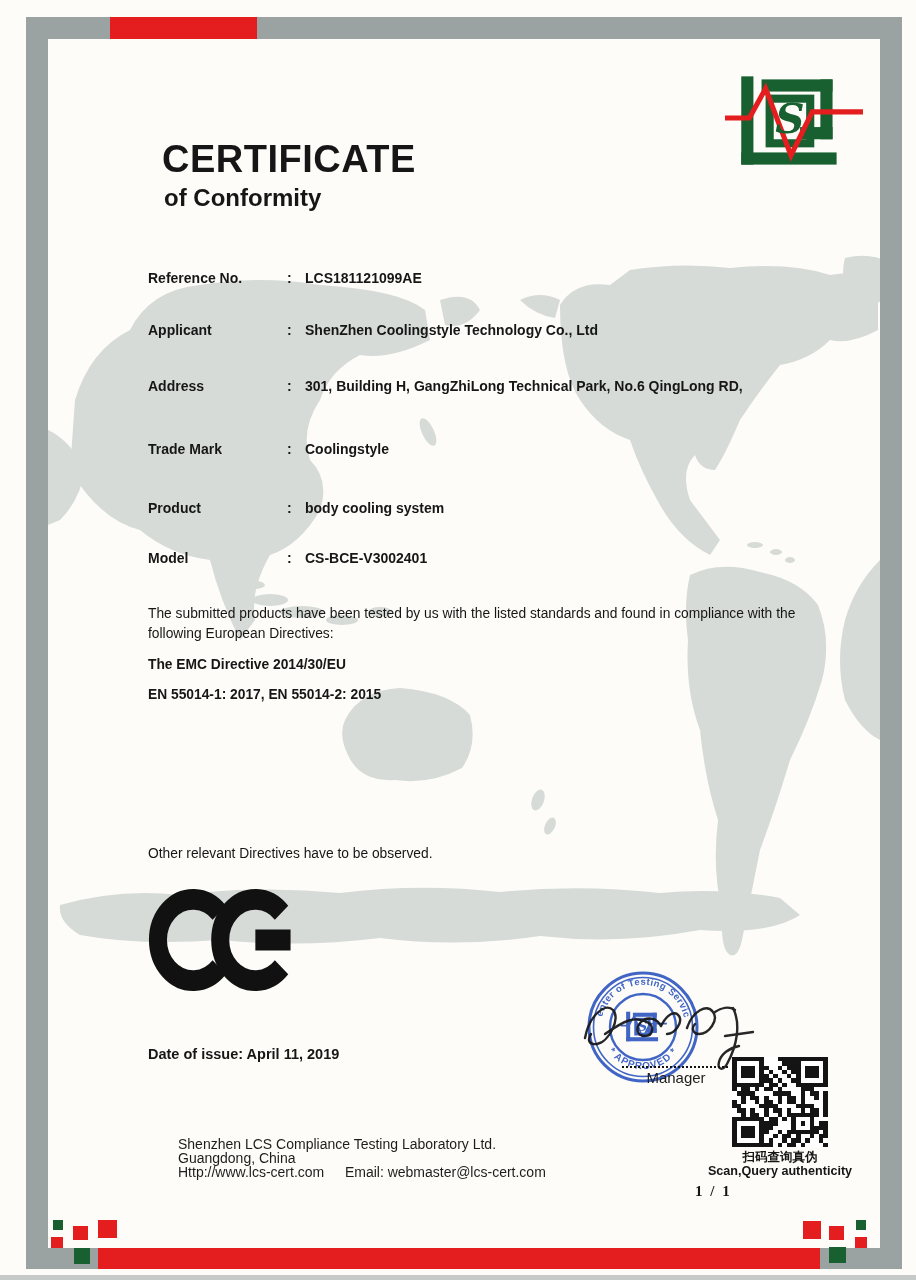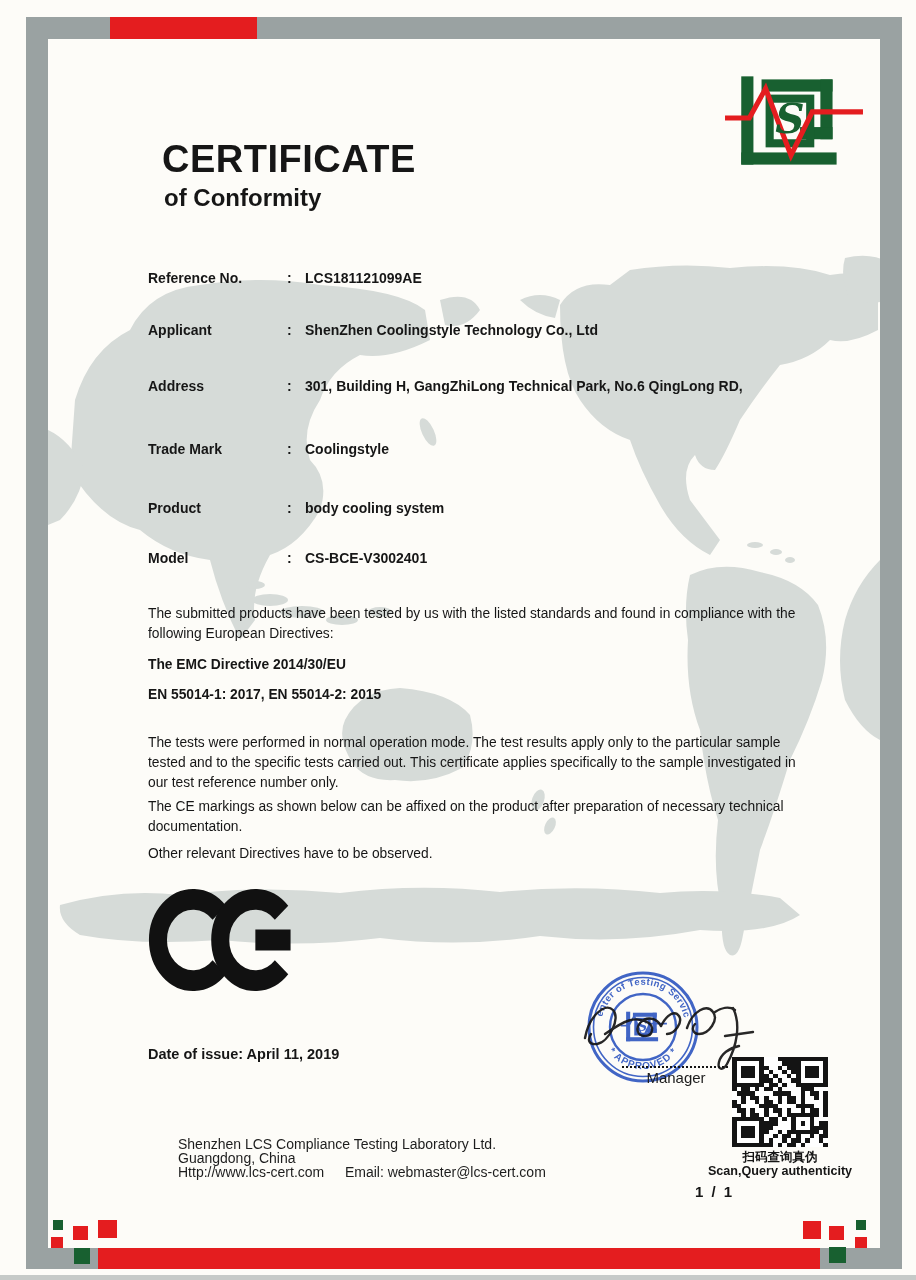--- a/index.html
+++ b/index.html
@@ -61,21 +61,21 @@
   
   #qr-code{left:732px;top:1057px;width:96px;height:90px;background:#fff;display:grid;
            grid-template-columns:repeat(21,1fr);grid-template-rows:repeat(21,1fr);z-index:3;}
   #qr-code div{background:#141414;}
   #qr-zh{left:702px;top:1149px;width:156px;text-align:center;font-size:12.5px;
          font-weight:bold;z-index:2;}
   #qr-en{left:677px;top:1164px;width:206px;text-align:center;font-size:12.6px;
          font-weight:bold;z-index:2;}
 
   
-  #page-num{left:695px;top:1183px;font-size:15px;font-weight:bold;letter-spacing:2px;z-index:2;}
+  #page-num{left:695px;top:1183px;font-size:15px;font-weight:bold;letter-spacing:2px;z-index:2;font-family:Liberation Serif, serif;}
   #footer{left:178px;top:1138px;font-size:14px;line-height:13.8px;color:#1d1d1d;z-index:2;}
   #footer .cols span.c1{display:inline-block;width:163px;}
 </style>
 </head>
 <body>
 
 <div class="sheet">
 
   <svg id="map" viewBox="0 0 916 1280" xmlns="http://www.w3.org/2000/svg">
     <g fill="#d6dbd8" stroke="none">
@@ -166,22 +166,20 @@
   </div>
   <div class="row" id="row-model">
     <span class="lbl">Model</span>
     <span class="col">:</span>
     <span class="val">CS-BCE-V3002401</span>
   </div>
 
   <div class="para" id="p-intro">The submitted products have been tested by us with the listed standards and found in compliance with the following European Directives:</div>
   <div class="para bold" id="p-emc">The EMC Directive 2014/30/EU</div>
   <div class="para bold" id="p-en">EN 55014-1: 2017, EN 55014-2: 2015</div>
-  <div class="para" id="p-tests">The tests were performed in normal operation mode. The test results apply only to the particular sample tested and to the specific tests carried out. This certificate applies specifically to the sample investigated in our test reference number only.</div>
-  <div class="para" id="p-cemark">The CE markings as shown below can be affixed on the product after preparation of necessary technical documentation.</div>
   <div class="para" id="p-other">Other relevant Directives have to be observed.</div>
 
   <svg class="abs" id="ce-mark" viewBox="0 0 340 210" preserveAspectRatio="none" xmlns="http://www.w3.org/2000/svg">
     <g fill="none" stroke="#111111" stroke-width="42">
       <path d="M166,50 A82,82 0 1 0 166,160"></path>
       <path d="M311,50 A82,82 0 1 0 311,160"></path>
       <path d="M250,105 L332,105"></path>
     </g>
   </svg>
 

